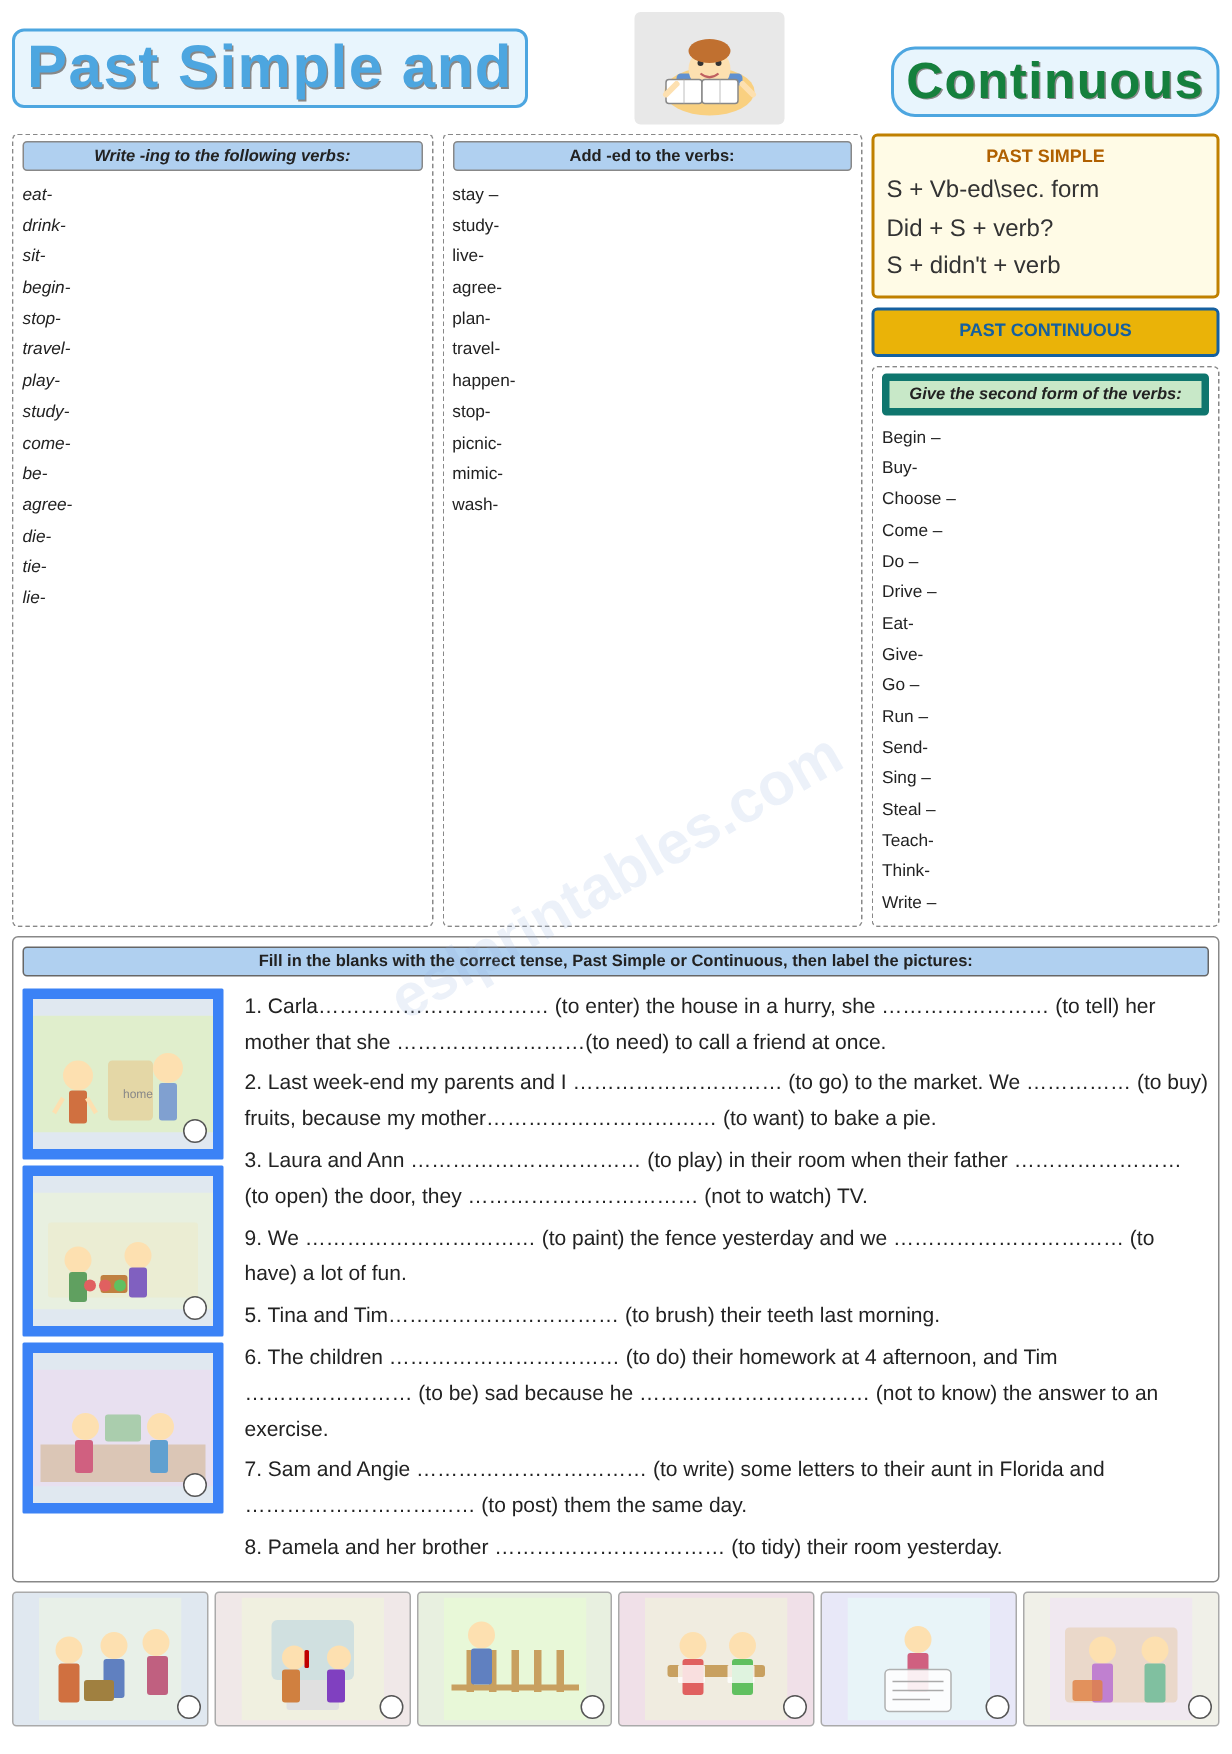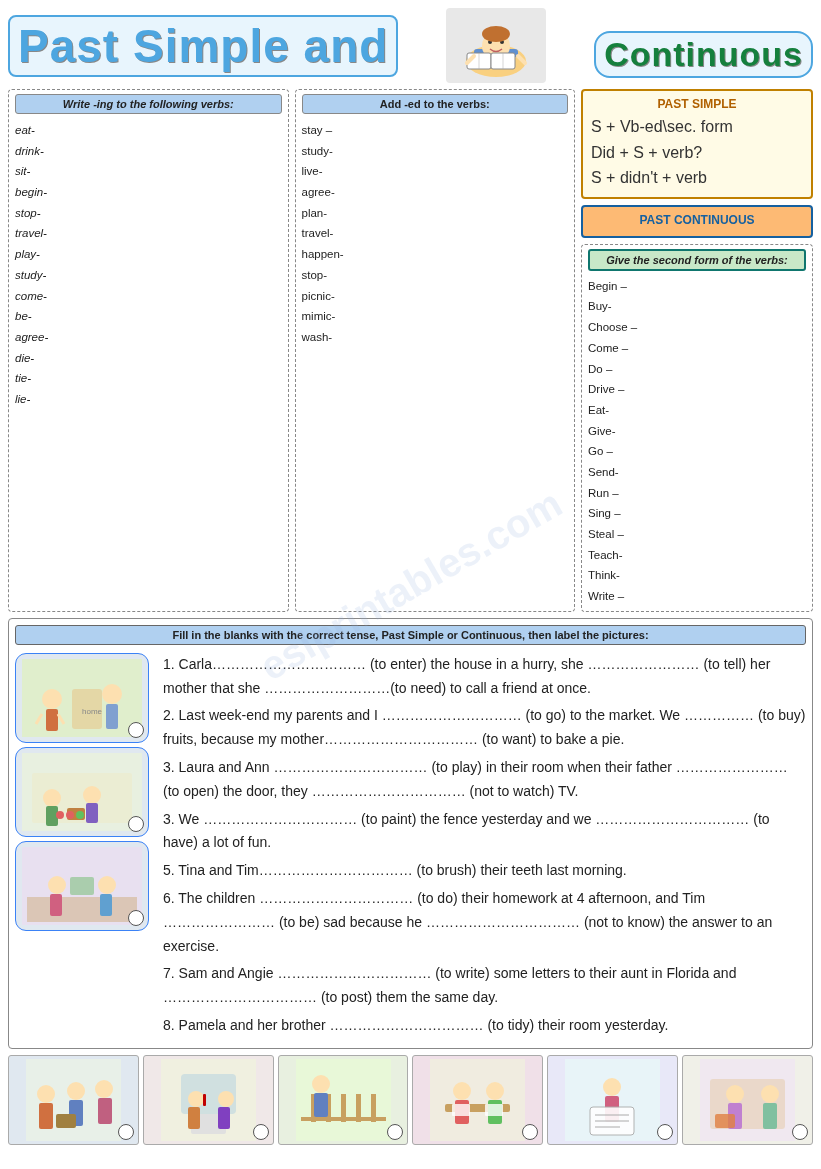--- a/index.html
+++ b/index.html
@@ -22,21 +22,21 @@
 
     
     .header {
       display: flex;
       align-items: center;
       justify-content: space-between;
       margin-bottom: 6px;
       position: relative;
     }
     .header-title-left {
-      font-size: 46px;
+      font-size: 40px;
       font-weight: bold;
       color: #4da6e0;
       text-shadow: 1px 1px 0 #888;
       font-family: 'Comic Sans MS', cursive, sans-serif;
       letter-spacing: 1px;
       border: 2px solid #4da6e0;
       border-radius: 8px;
       padding: 2px 8px;
       background: #e8f5fd;
     }
@@ -118,24 +118,24 @@
       gap: 8px;
     }
     .pictures-col {
       width: 140px;
       display: flex;
       flex-direction: column;
       gap: 4px;
     }
     .picture-box {
       width: 134px;
-      height: 90px;
+      height: 114px;
       background: #e0e8f0;
-      border: 1px solid #3b82f6;
-      border-radius: 11px;
+      border: 7px solid #3b82f6;
+      border-radius: 1px;
       display: flex;
       align-items: center;
       justify-content: center;
       position: relative;
     }
     .picture-label-circle {
       position: absolute;
       bottom: 4px;
       right: 4px;
       width: 16px;
@@ -208,40 +208,40 @@
       text-align: center;
       margin-bottom: 3px;
     }
     .grammar-top-text {
       font-size: 16px;
       line-height: 1.6;
       color: #333;
     }
     .grammar-bottom-box {
       border: 2px solid #1560a0;
-      background: #fdba74;
+      background: #eab308;
       padding: 6px 16px;
       border-radius: 4px;
       margin-bottom: 6px;
     }
     .grammar-bottom-title {
       font-weight: bold;
       font-size: 12px;
       color: #1560a0;
       text-align: center;
       margin-bottom: 3px;
     }
     .second-form-box {
       border: 1.5px dashed #888;
       border-radius: 4px;
       padding: 4px 6px;
     }
     .second-form-header {
       background: #c8e8c8;
-      border: 2px solid #0f766e;
+      border: 5px solid #0f766e;
       border-radius: 3px;
       padding: 3px 8px;
       font-size: 11px;
       font-weight: bold;
       text-align: center;
       margin-bottom: 5px;
       font-style: italic;
     }
     .watermark {
       position: absolute;
@@ -351,22 +351,22 @@
         <div id="second-form-verbs">
             <div class="verb-item">Begin –</div>
             <div class="verb-item">Buy-</div>
             <div class="verb-item">Choose –</div>
             <div class="verb-item">Come –</div>
             <div class="verb-item">Do –</div>
             <div class="verb-item">Drive –</div>
             <div class="verb-item">Eat-</div>
             <div class="verb-item">Give-</div>
             <div class="verb-item">Go –</div>
+            <div class="verb-item">Run –</div>
             <div class="verb-item">Send-</div>
-            <div class="verb-item">Run –</div>
             <div class="verb-item">Sing –</div>
             <div class="verb-item">Steal –</div>
             <div class="verb-item">Teach-</div>
             <div class="verb-item">Think-</div>
             <div class="verb-item">Write –</div>
           </div>
       </div>
     </div>
   </div>
 
@@ -423,21 +423,21 @@
           </svg>
           <div class="picture-label-circle"></div>
         </div>
       </div>
 
       <div class="text-col">
         <div id="sentences-list">
             <div class="sentence">1. Carla…………………………… (to enter) the house in a hurry, she …………………… (to tell) her mother that she ………………………(to need) to call a friend at once.</div>
             <div class="sentence">2. Last week-end my parents and I ………………………… (to go) to the market. We …………… (to buy) fruits, because my mother…………………………… (to want) to bake a pie.</div>
             <div class="sentence">3. Laura and Ann …………………………… (to play) in their room when their father …………………… (to open) the door, they …………………………… (not to watch) TV.</div>
-            <div class="sentence">3. We …………………………… (to paint) the fence yesterday and we …………………………… (to have) a lot of fun.</div>
+            <div class="sentence">9. We …………………………… (to paint) the fence yesterday and we …………………………… (to have) a lot of fun.</div>
             <div class="sentence">5. Tina and Tim…………………………… (to brush) their teeth last morning.</div>
             <div class="sentence">6. The children …………………………… (to do) their homework at 4 afternoon, and Tim …………………… (to be) sad because he …………………………… (not to know) the answer to an exercise.</div>
             <div class="sentence">7. Sam and Angie …………………………… (to write) some letters to their aunt in Florida and …………………………… (to post) them the same day.</div>
             <div class="sentence">8. Pamela and her brother …………………………… (to tidy) their room yesterday.</div>
           </div>
       </div>
     </div>
   </div>
 
   <div class="bottom-pics-row">

